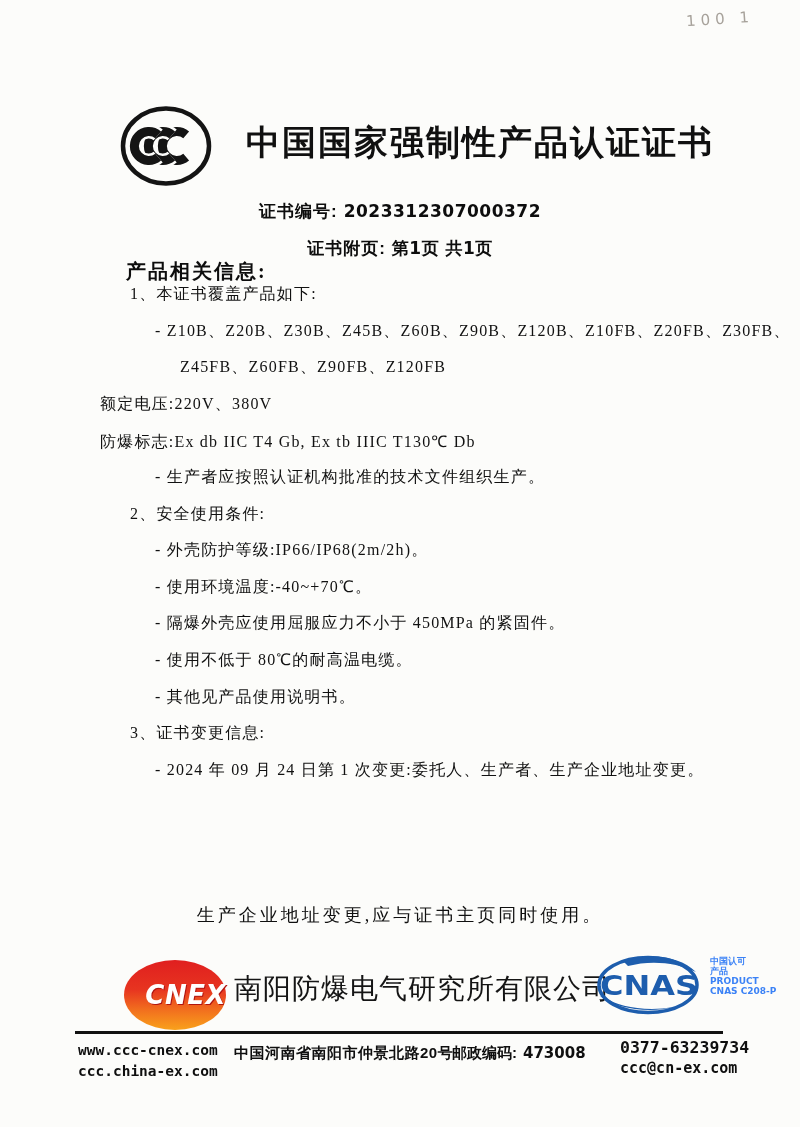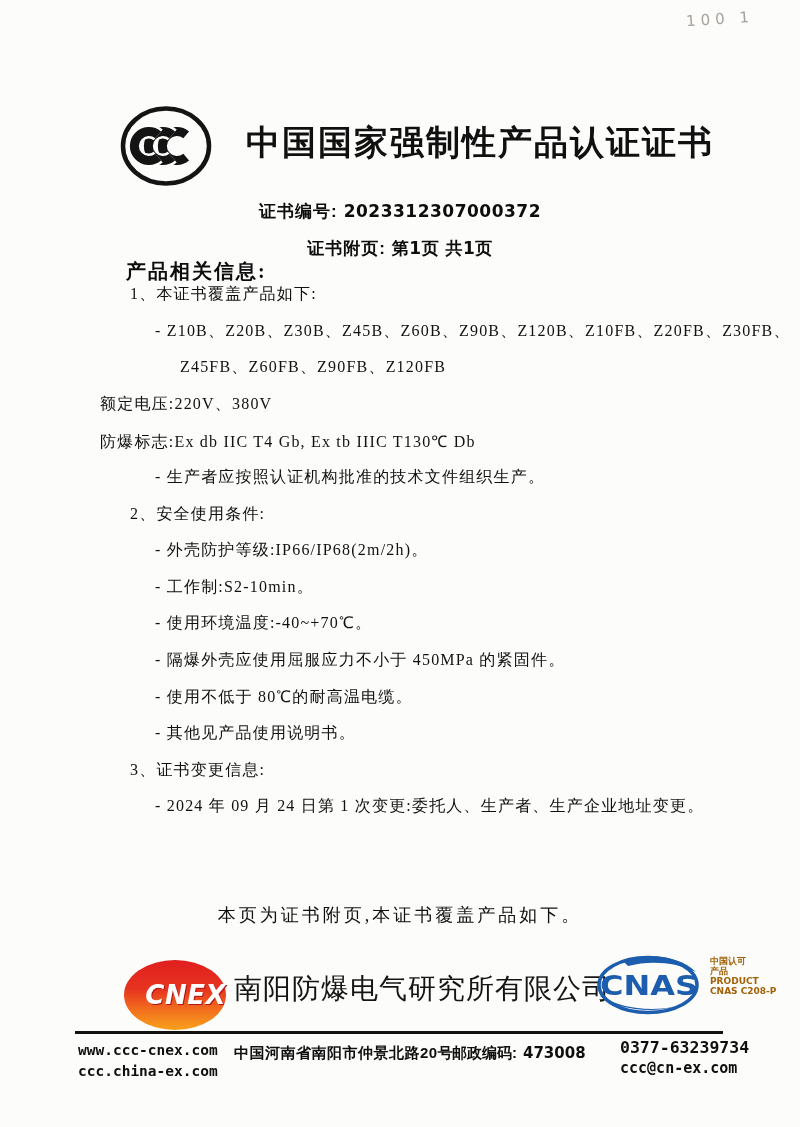--- a/index.html
+++ b/index.html
@@ -56,21 +56,21 @@
   }
   .cnex-text {
     color:#fff; font-weight:900; font-size:26px; letter-spacing:0.5px;
     text-shadow:1px 1px 0 #b01510; font-family:"DejaVu Sans", sans-serif;
   }
   .company {
     position:absolute; left:234px; top:970px; font-size:28px; letter-spacing:1px;
     color:#151515; white-space:nowrap;
   }
   .cnas-wrap { position:absolute; left:596px; top:952px; display:flex; }
-  .cnas-textblock { margin-left:2px; color:#a16207; line-height:10px; padding-top:4px; }
+  .cnas-textblock { margin-left:2px; color:#3b82f6; line-height:10px; padding-top:4px; }
   .cnas-cn { font-size:9px; font-weight:bold; }
   .cnas-en { font-size:9px; font-weight:bold; font-family:"DejaVu Sans", sans-serif; }
   
   .rule { position:absolute; left:75px; top:1031px; width:648px; height:3px; background:#111; }
   .webcol {
     position:absolute; left:78px; top:1040px; font-family:"DejaVu Sans Mono", monospace;
     font-size:14.5px; line-height:21px; font-weight:bold; color:#0f0f0f;
   }
   .address {
     position:absolute; left:234px; top:1044px; font-size:15px; font-weight:bold;
@@ -123,30 +123,29 @@
 
   <div class="body-lines">
     <div class="bodyline num">1、本证书覆盖产品如下:</div>
     <div class="bodyline dash">- Z10B、Z20B、Z30B、Z45B、Z60B、Z90B、Z120B、Z10FB、Z20FB、Z30FB、</div>
     <div class="bodyline cont">Z45FB、Z60FB、Z90FB、Z120FB</div>
     <div class="bodyline sub">额定电压:220V、380V</div>
     <div class="bodyline sub">防爆标志:Ex db IIC T4 Gb, Ex tb IIIC T130℃ Db</div>
     <div class="bodyline dash">- 生产者应按照认证机构批准的技术文件组织生产。</div>
     <div class="bodyline num">2、安全使用条件:</div>
     <div class="bodyline dash">- 外壳防护等级:IP66/IP68(2m/2h)。</div>
-    <div class="bodyline dash">- 工作制:S2-10min。</div>
     <div class="bodyline dash">- 使用环境温度:-40~+70℃。</div>
     <div class="bodyline dash">- 隔爆外壳应使用屈服应力不小于 450MPa 的紧固件。</div>
     <div class="bodyline dash">- 使用不低于 80℃的耐高温电缆。</div>
     <div class="bodyline dash">- 其他见产品使用说明书。</div>
     <div class="bodyline num">3、证书变更信息:</div>
     <div class="bodyline dash">- 2024 年 09 月 24 日第 1 次变更:委托人、生产者、生产企业地址变更。</div>
   </div>
 
-  <div class="notice">本页为证书附页,本证书覆盖产品如下。</div>
+  <div class="notice">生产企业地址变更,应与证书主页同时使用。</div>
 
   <div class="cnex-logo">
     <span class="cnex-text">CNEX</span>
   </div>
 
   <div class="company">南阳防爆电气研究所有限公司</div>
 
   <div class="cnas-wrap">
     <svg width="112" height="64" viewBox="0 0 112 64">
       <ellipse cx="52" cy="33" rx="49" ry="27.5" fill="none" stroke="#1d5dad" stroke-width="3.5"></ellipse>

